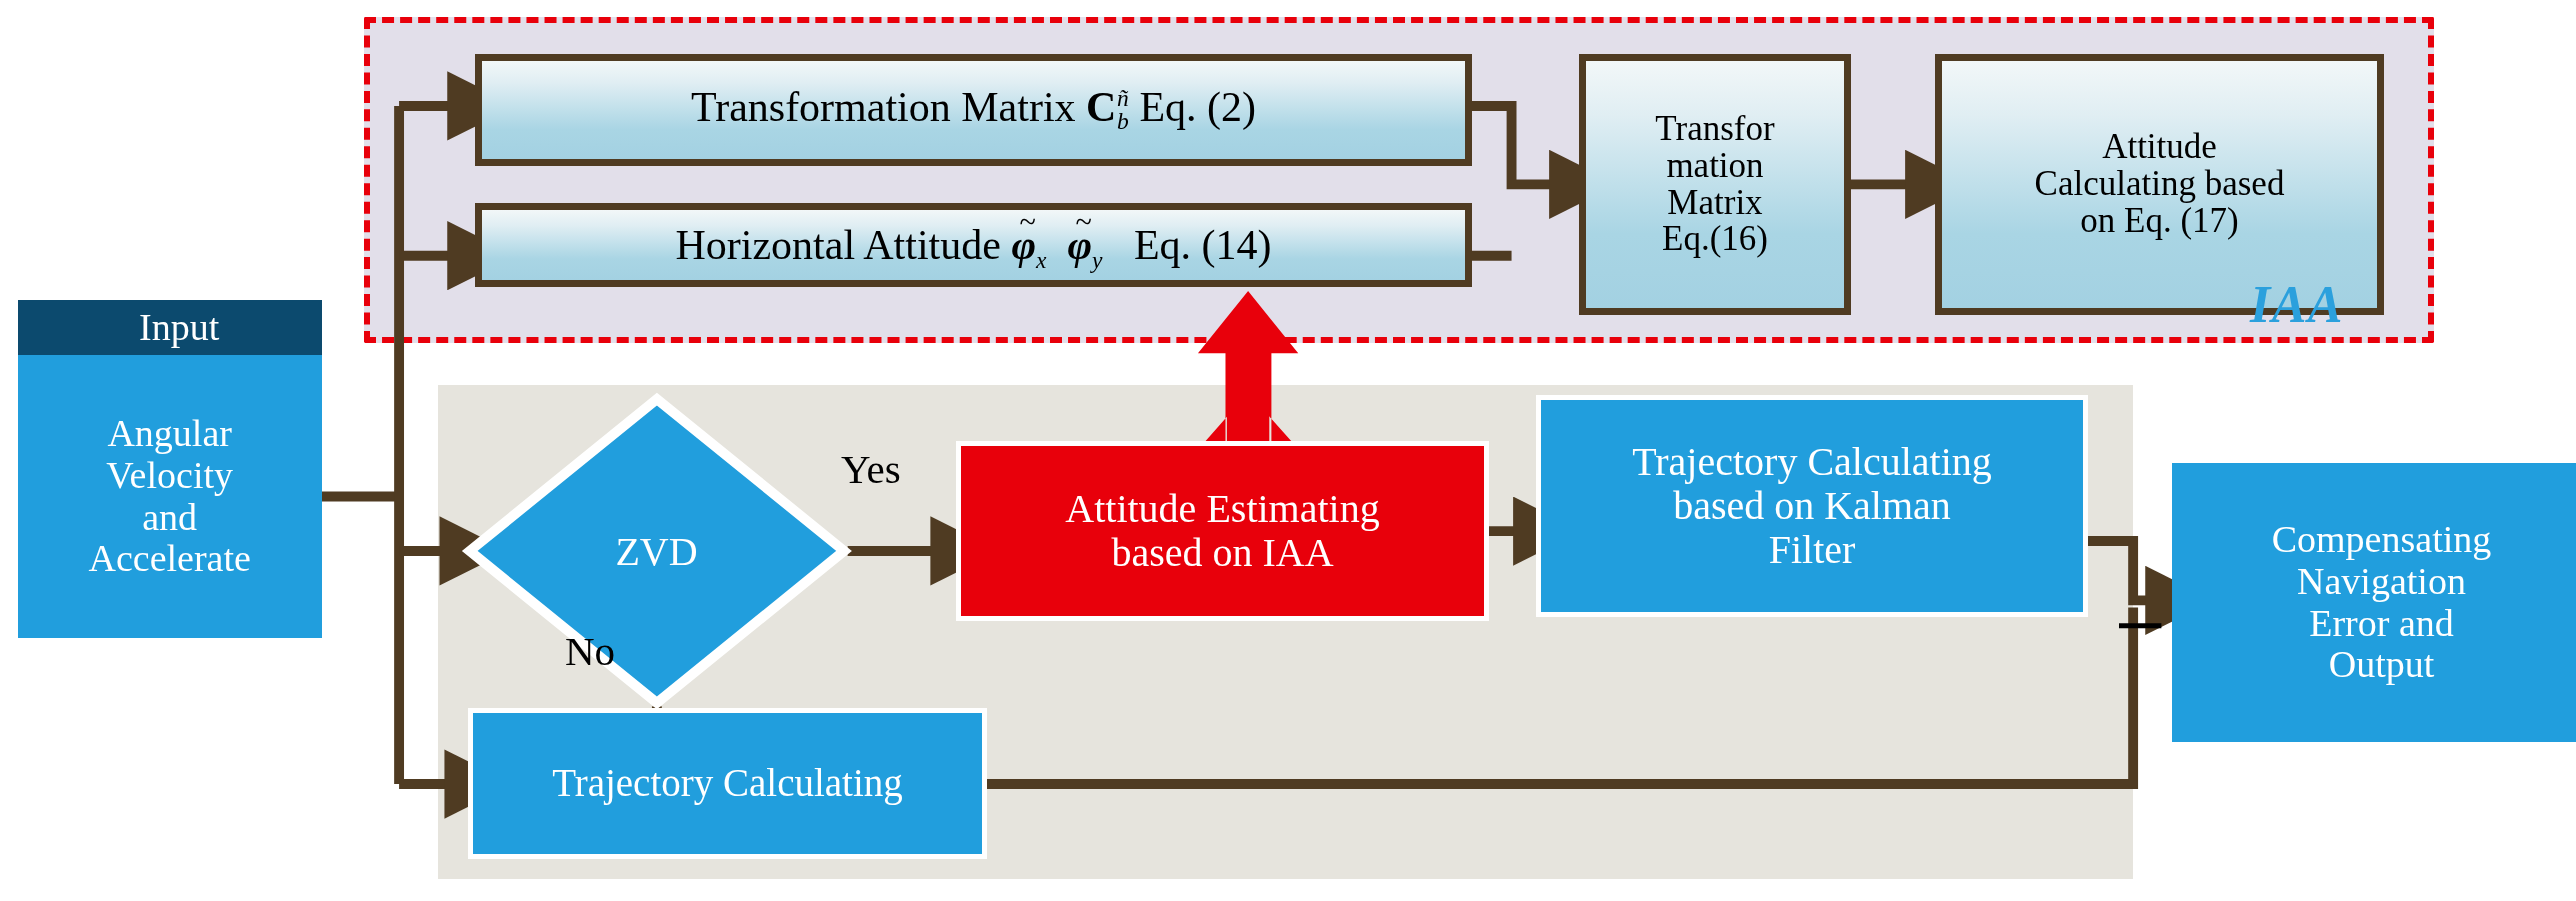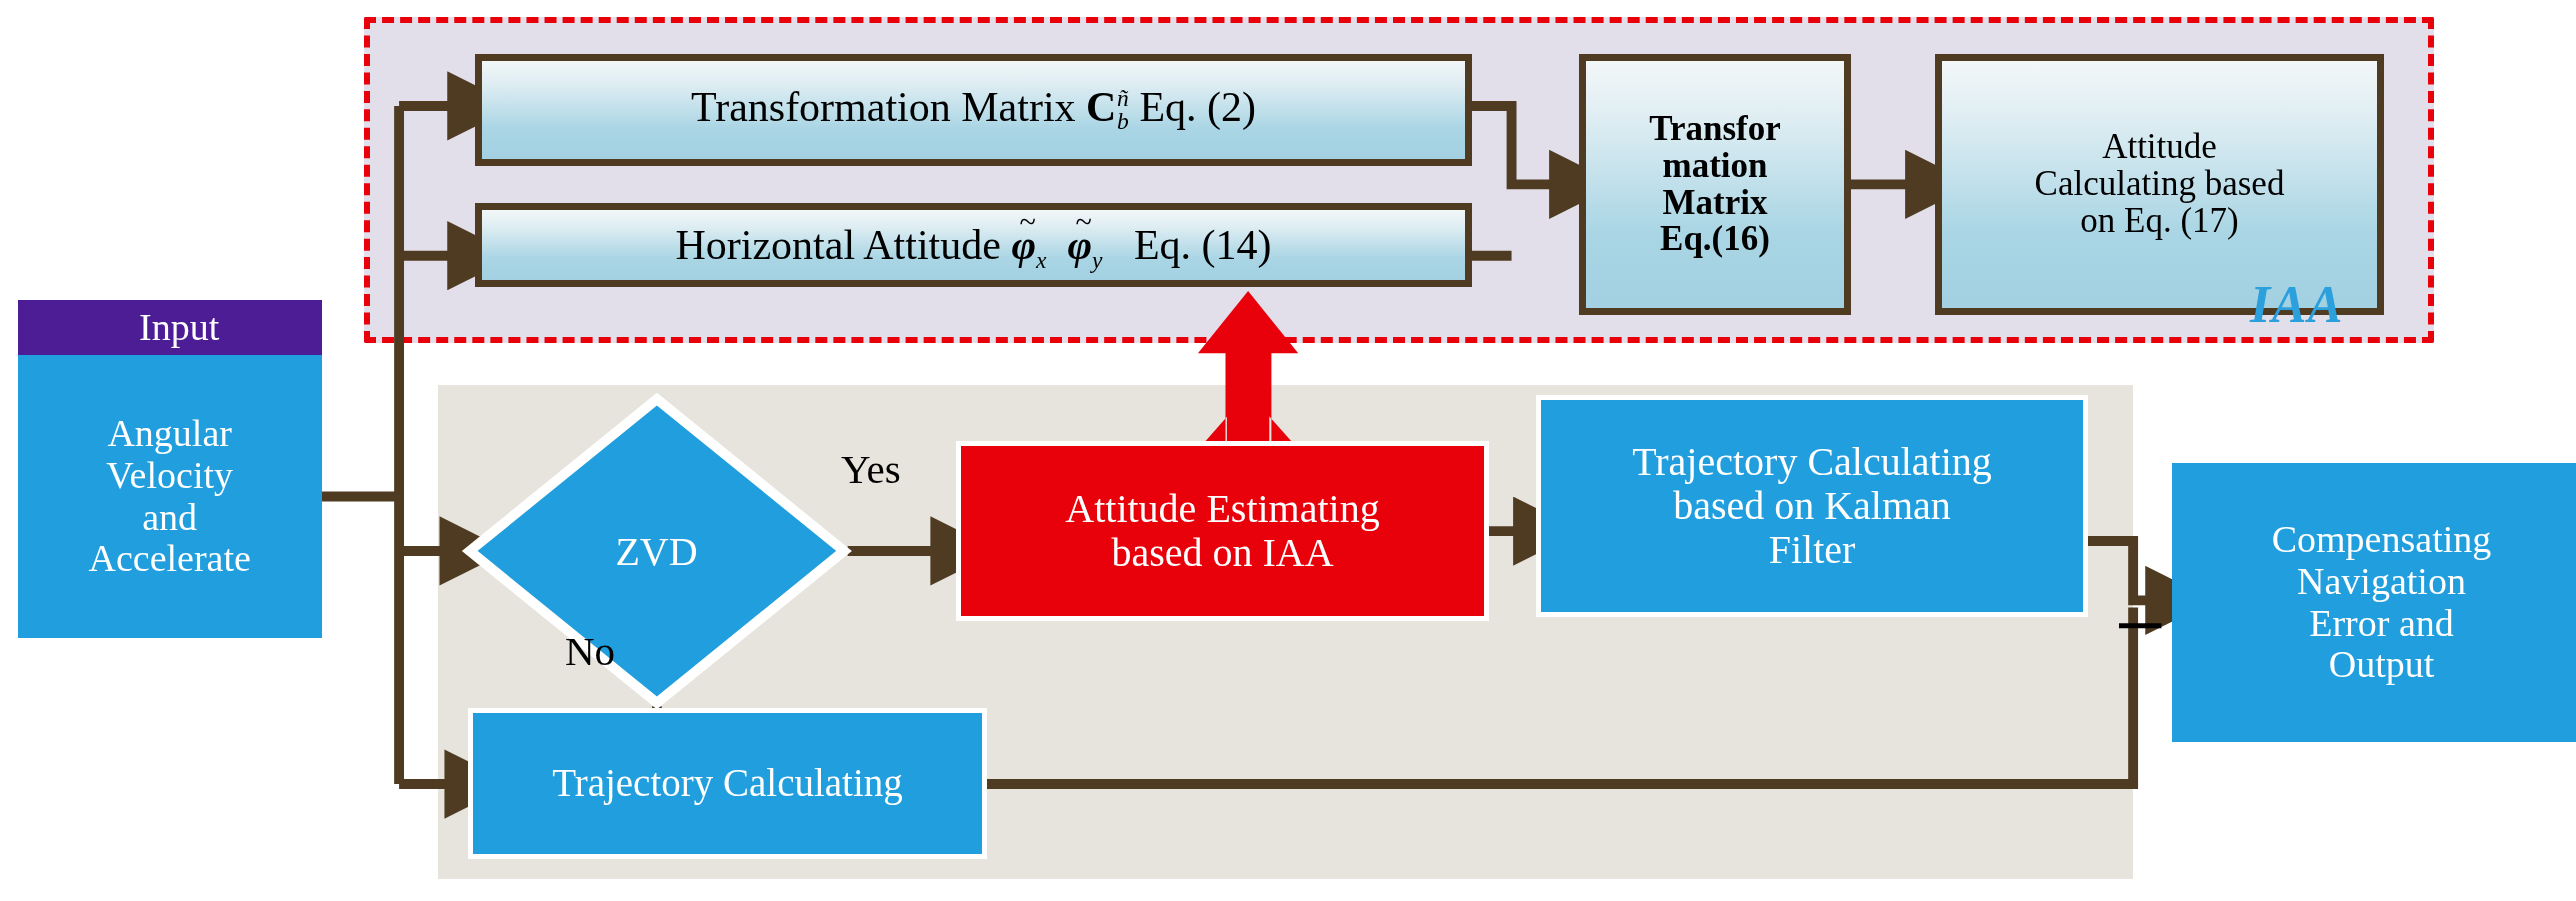--- a/index.html
+++ b/index.html
@@ -57,21 +57,21 @@
     background: linear-gradient(to bottom, #f2f7f8 0%, #e0eef3 22%, #a9d5e4 70%, #a3d1e2 100%);
     display: flex;
     align-items: center;
     justify-content: center;
     text-align: center;
     color: #000000;
     line-height: 1.05;
   }
   #box-transmat      { left: 475px;  top: 54px;  width: 997px; height: 112px; font-size: 42px; align-items: center; }
   #box-horizattitude { left: 475px;  top: 203px; width: 997px; height: 84px; font-size: 42px; }
-  #box-transmat16    { left: 1579px; top: 54px;  width: 272px;  height: 261px; font-size: 35px; padding: 0 5.7px; font-weight: bold; }
+  #box-transmat16    { left: 1579px; top: 54px;  width: 272px;  height: 261px; font-size: 35px; padding: 0 5.7px; }
   #box-attcalc17     { left: 1935px; top: 54px;  width: 449px;  height: 261px; font-size: 35px; padding: 0 7px; }
 
   .gradbox .lines { display: block; }
   .gradbox .lines > span { display: block; }
 
   
   .mathvar { font-style: normal; font-weight: bold; position: relative; }
   sup.supidx, sub.subidx {
     font-size: 0.56em;
     font-style: italic;
@@ -108,21 +108,21 @@
     box-sizing: border-box;
     display: flex;
     align-items: center;
     justify-content: center;
     text-align: center;
     color: #ffffff;
     line-height: 1.10;
   }
   #input-header {
     left: 17.7px; top: 300px; width: 304px; height: 55px;
-    background: #4c1d95;
+    background: #0c4a6e;
     font-size: 38px;
     padding-left: 19px;
   }
   #input-box {
     left: 17.7px; top: 355px; width: 304px; height: 283px;
     background: #219edd;
     font-size: 38px;
   }
   #box-attest {
     left: 961px; top: 446px; width: 523px; height: 170px;

